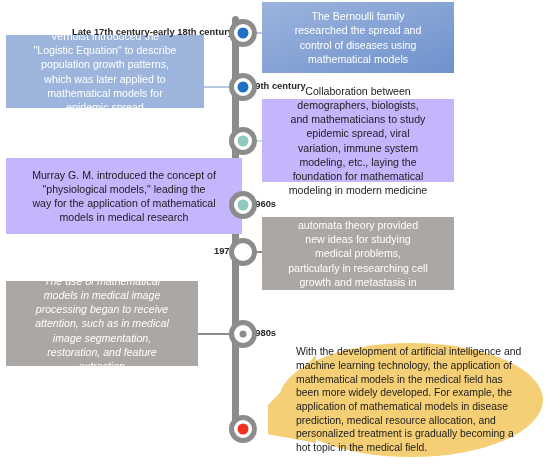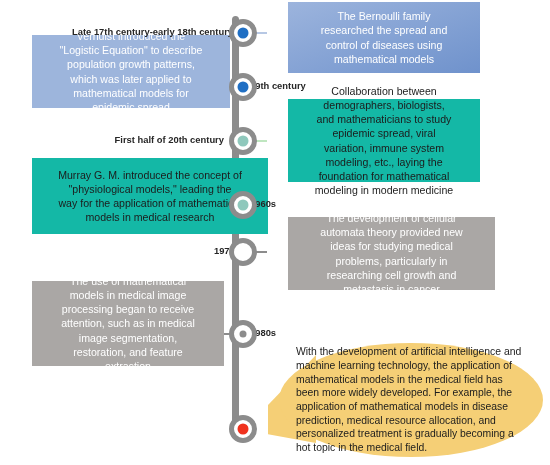--- a/index.html
+++ b/index.html
@@ -61,32 +61,31 @@
     position: absolute;
     box-sizing: border-box;
     display: flex;
     align-items: center;
     justify-content: center;
     text-align: center;
     padding: 6px 26px;
     font-size: 10.6px;
     line-height: 1.33;
     z-index: 3;
-    margin-left: 26px;
   }
   .box-blue {
     background: linear-gradient(160deg, #9cb4dd 0%, #6f92cc 100%);
     color: #ffffff;
   }
   .box-blue-light {
     background: #9db5dc;
     color: #ffffff;
   }
   .box-green {
-    background: #14b8a6;
+    background: #c4b5fd;
     color: #1c1c1c;
   }
   .box-grey {
     background: #aaa7a5;
     color: #ffffff;
   }
 
   
   .era {
     position: absolute;
@@ -144,46 +143,45 @@
   <div class="box box-blue" style="left:262px; top:2px; width:192px; height:71px;">The Bernoulli family researched the spread and control of diseases using mathematical models</div>
 
   <div class="connector" style="left:204px; top:86px; width:28px; background:#b7c8e4;"></div>
   <div class="era era-right" style="left:250px; top:80px; width:120px;">19th century</div>
   <div class="node" style="left:229px; top:73px;">
     <span class="core core-lg" style="background:#1f6fc4;"></span>
   </div>
   <div class="box box-blue-light" style="left:6px; top:35px; width:198px; height:73px;">Verhulst introduced the "Logistic Equation" to describe population growth patterns, which was later applied to mathematical models for epidemic spread</div>
 
   <div class="connector" style="left:245px; top:140px; width:22px; background:#bfe6c0;"></div>
-  <div class="era era-left" style="left:88px; top:134px; width:136px;">First half of 20th century</div>
   <div class="node" style="left:229px; top:127px;">
     <span class="core core-lg" style="background:#8fc8bc;"></span>
   </div>
   <div class="box box-green" style="left:262px; top:99px; width:192px; height:83px;">Collaboration between demographers, biologists, and mathematicians to study epidemic spread, viral variation, immune system modeling, etc., laying the foundation for mathematical modeling in modern medicine</div>
 
   <div class="connector" style="left:204px; top:204px; width:28px; background:#bfe6c0;"></div>
   <div class="era era-right" style="left:250px; top:198px; width:80px;">1960s</div>
   <div class="node" style="left:229px; top:191px;">
     <span class="core core-lg" style="background:#8fc8bc;"></span>
   </div>
   <div class="box box-green" style="left:6px; top:158px; width:236px; height:76px;">Murray G. M. introduced the concept of "physiological models," leading the way for the application of mathematical models in medical research</div>
 
   <div class="connector" style="left:245px; top:251px; width:22px; background:#8c8c8c;"></div>
   <div class="era era-left" style="left:186px; top:245px; width:54px;">1970s</div>
   <div class="node" style="left:229px; top:238px;">
     <span class="core core-none"></span>
   </div>
-  <div class="box box-grey" style="left:262px; top:217px; width:207px; height:73px;">The development of cellular automata theory provided new ideas for studying medical problems, particularly in researching cell growth and metastasis in cancer</div>
+  <div class="box box-grey" style="left:262px; top:217px; width:192px; height:73px;">The development of cellular automata theory provided new ideas for studying medical problems, particularly in researching cell growth and metastasis in cancer</div>
 
   <div class="connector" style="left:197px; top:333px; width:35px; background:#8c8c8c;"></div>
   <div class="era era-right" style="left:250px; top:327px; width:80px;">1980s</div>
   <div class="node" style="left:229px; top:320px;">
     <span class="core core-sm" style="background:#8c8c8c;"></span>
   </div>
-  <div class="box box-grey" style="left:6px; top:281px; width:192px; height:85px;">The use of mathematical models in medical image processing began to receive attention, such as in medical image segmentation, restoration, and feature extraction</div>
+  <div class="box box-grey" style="left:6px; top:281px; width:192px; height:85px;font-style:italic;">The use of mathematical models in medical image processing began to receive attention, such as in medical image segmentation, restoration, and feature extraction</div>
 
   <div class="node" style="left:229px; top:415px;">
     <span class="core core-lg" style="background:#f0321e;"></span>
   </div>
 
   <div class="callout">
     <svg class="callout-svg" viewBox="0 0 275 118" preserveAspectRatio="none">
       <polygon points="48,14 -24,89 48,102" fill="#f5cf76"></polygon>
       <ellipse cx="143" cy="59" rx="132" ry="57" fill="#f5cf76"></ellipse>
     </svg>

